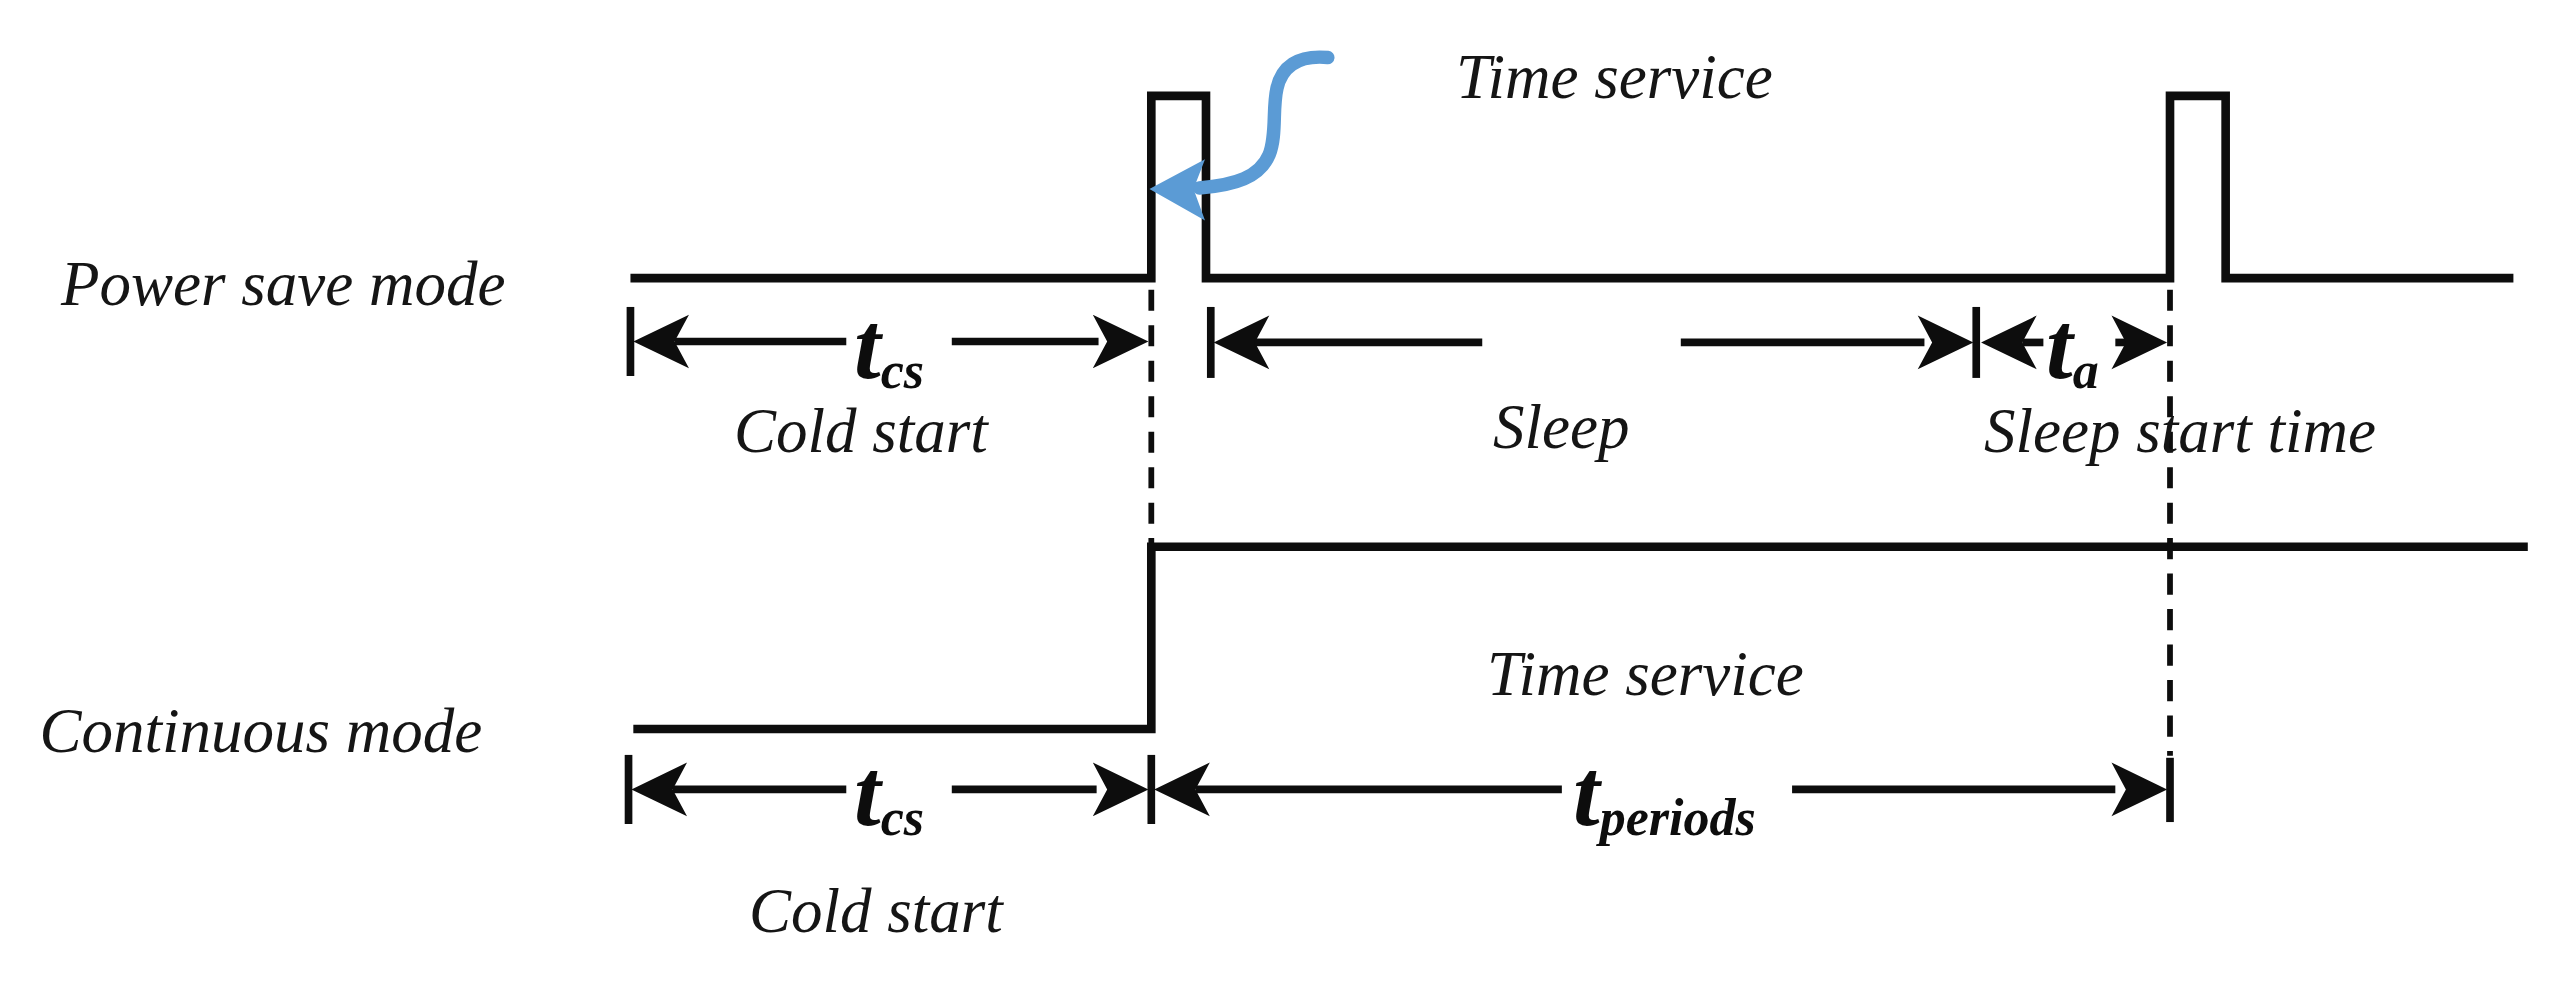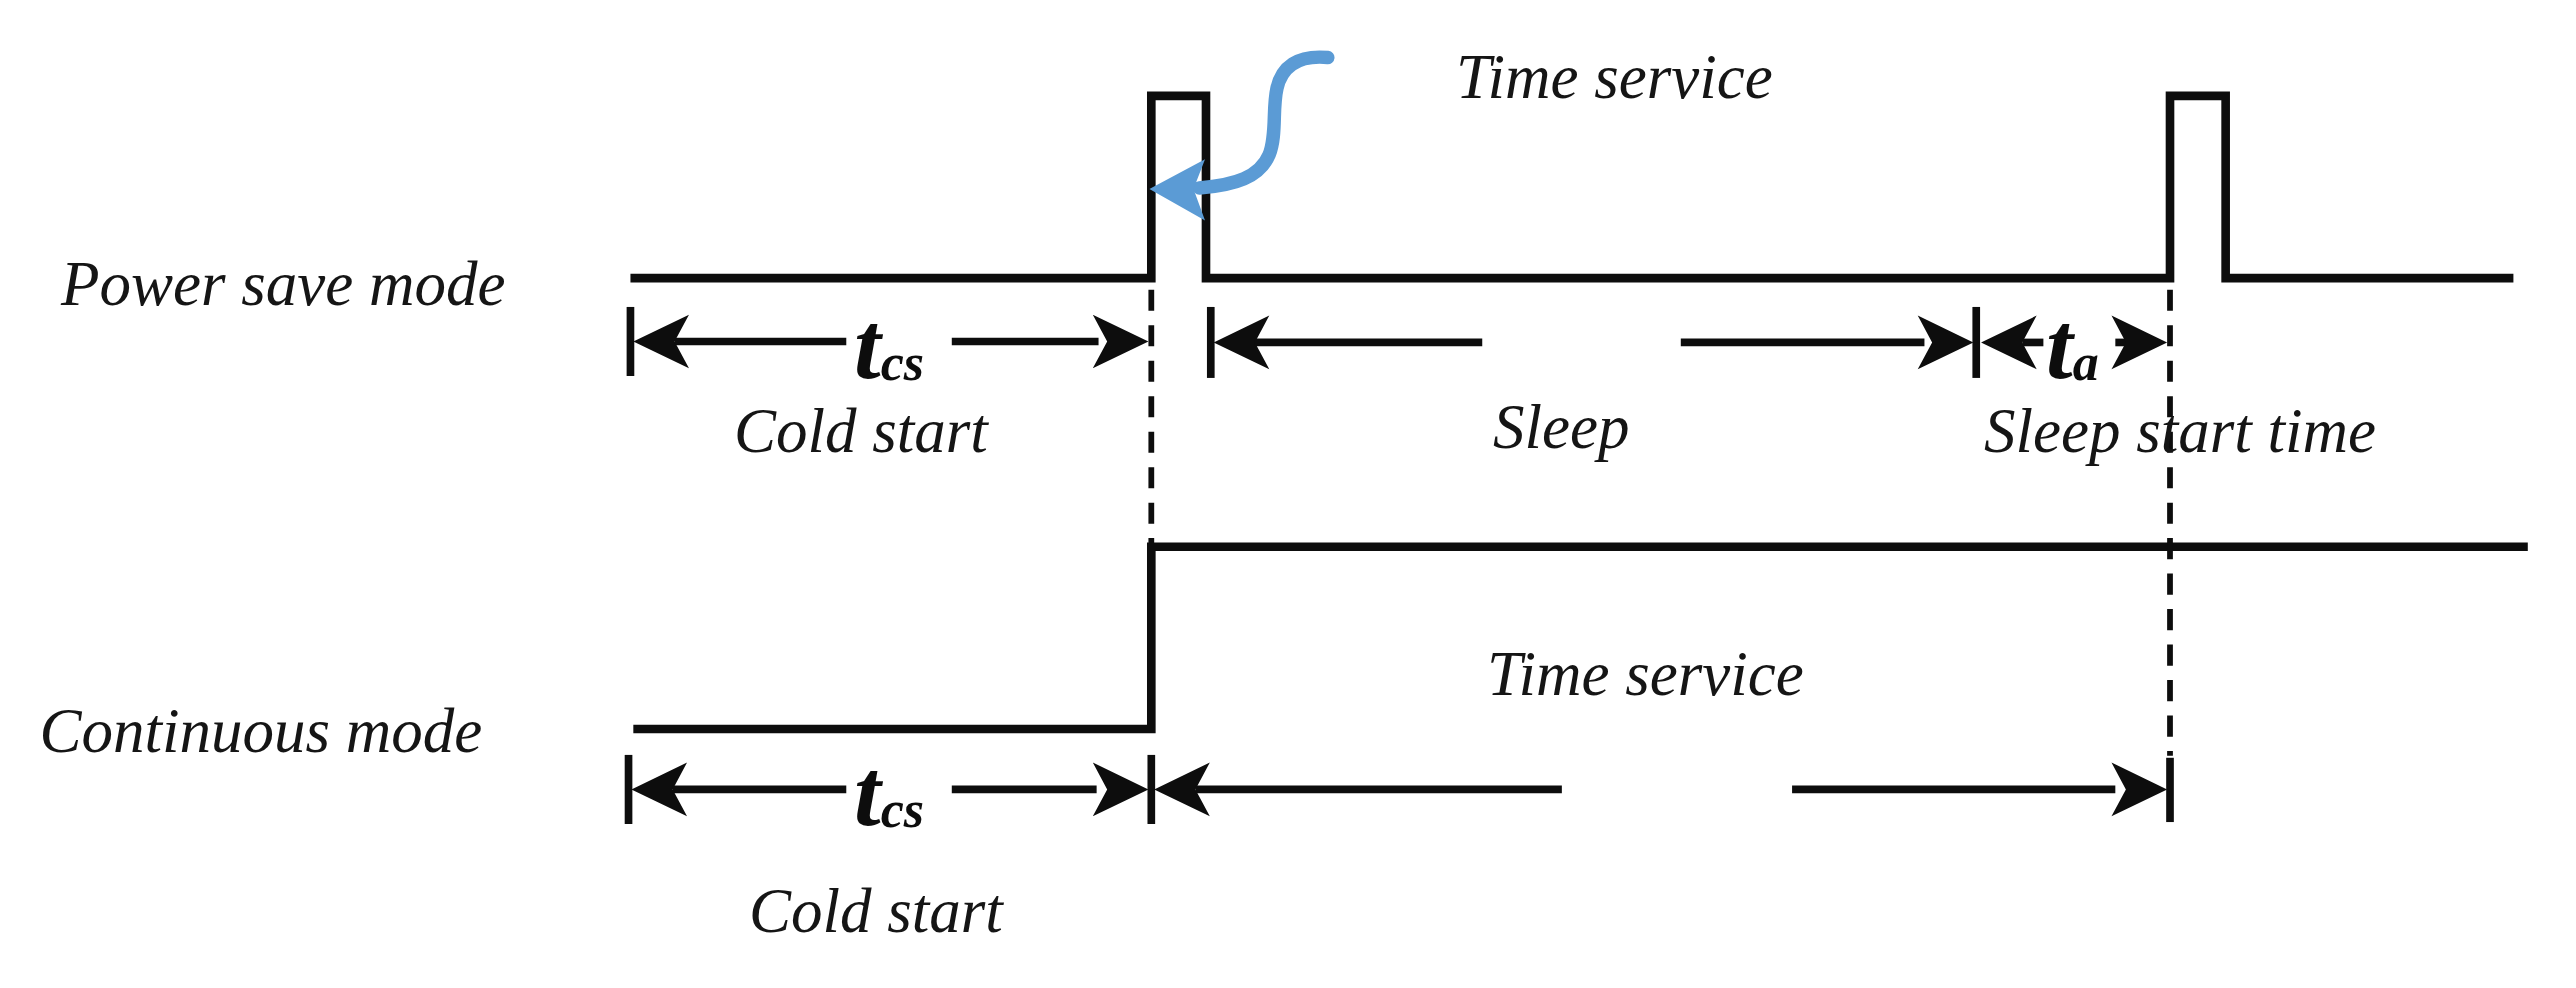--- a/index.html
+++ b/index.html
@@ -12,21 +12,21 @@
   .stage svg.layer { position:absolute; left:0; top:0; }
   .lbl {
     position:absolute; white-space:nowrap; line-height:1;
     font-size:63px; font-style:italic; color:#151515;
   }
   .dim {
     position:absolute; white-space:nowrap; line-height:1;
     font-weight:bold; font-style:italic; color:#0d0d0d;
   }
   .dim .dim-t  { font-size:96px; }
-  .dim .dim-sub{ font-size:52px; position:relative; top:2px; }
+  .dim .dim-sub{ font-size:52px; position:relative; top:10px; }
 </style>
 </head>
 <body>
 
 <div class="stage">
 
   <svg class="layer" width="2576" height="988" viewBox="0 0 2685 1030">
 
     <g>
       <polyline points="657,290 1200,290 1200,100 1257,100 1257,290 2262,290 2262,100 2320,100 2320,290 2620,290" fill="none" stroke="#0d0d0d" stroke-width="9"></polyline>
@@ -108,15 +108,18 @@
 
 
   <div class="dim" style="left:2046px; top:298px;">
     <span class="dim-t">t</span><span class="dim-sub">a</span>
   </div>
 
   <div class="dim" style="left:854px; top:745px;">
     <span class="dim-t">t</span><span class="dim-sub">cs</span>
   </div>
 
+  <div class="dim" style="left:1573px; top:745px;">
+    <span class="dim-t">t</span><span class="dim-sub">periods</span>
+  </div>
 
 </div>
 
 
 </body></html>

